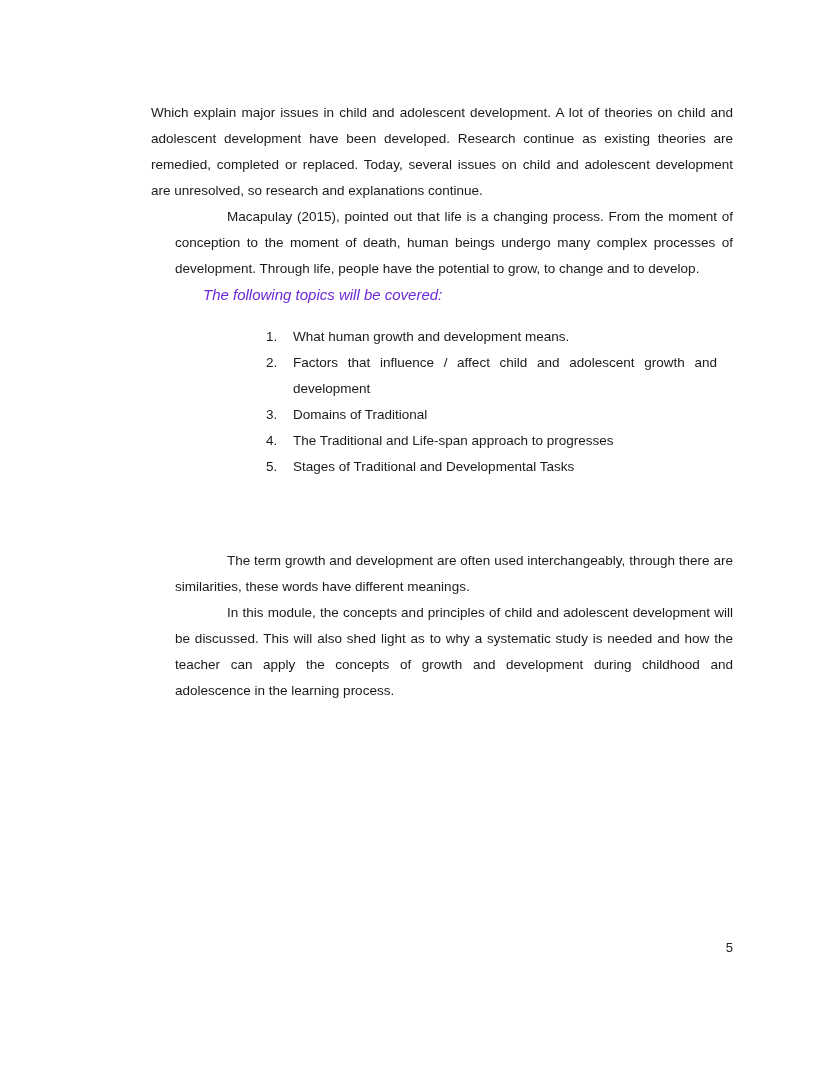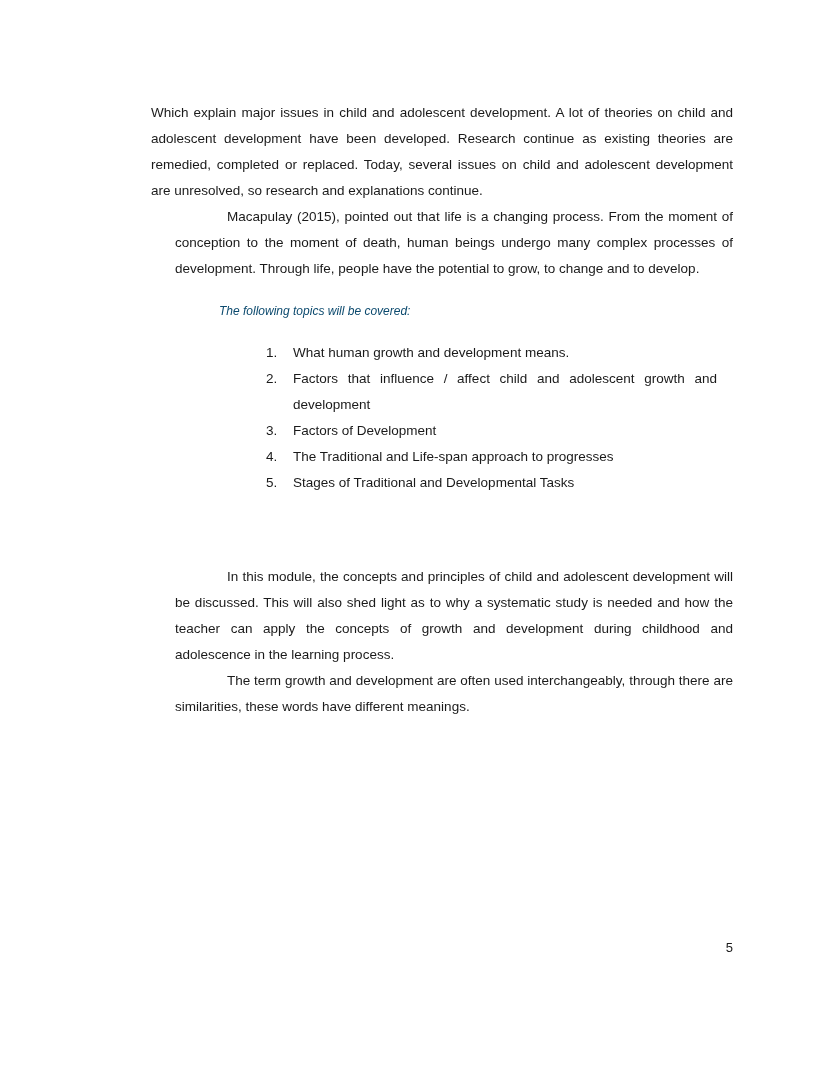--- a/index.html
+++ b/index.html
@@ -33,26 +33,26 @@
     text-justify: inter-word;
     margin: 0;
     color: #1a1a1a;
     -webkit-font-smoothing: antialiased;
   }
   .para.indent {
     text-indent: 52px;
     margin-left: 24px;
   }
   .italic-line {
-    font-size: 12px;
+    font-size: 15px;
     line-height: 26px;
     font-style: italic;
-    margin: 16px;
+    margin: 0;
     padding-left: 52px;
-    color: #0c4a6e;
+    color: #6d28d9;
   }
   ol.topics {
     margin: 16px;
     padding: 0;
     list-style: none;
     counter-reset: topicitem;
   }
   ol.topics li {
     position: relative;
     font-size: 13.5px;
@@ -99,31 +99,31 @@
     <p class="para">Which explain major issues in child and adolescent development. A lot of theories on child and adolescent development have been developed. Research continue as existing theories are remedied, completed or replaced. Today, several issues on child and adolescent development are unresolved, so research and explanations continue.</p>
 
     <p class="para indent">Macapulay (2015), pointed out that life is a changing process. From the moment of conception to the moment of death, human beings undergo many complex processes of development. Through life, people have the potential to grow, to change and to develop.</p>
 
 
     <p class="italic-line">The following topics will be covered:</p>
 
     <ol class="topics">
       <li class="nojustify">What human growth and development means.</li>
       <li>Factors that influence / affect child and adolescent growth and development</li>
-      <li class="nojustify">Factors of Development</li>
+      <li class="nojustify">Domains of Traditional</li>
       <li class="nojustify">The Traditional and Life-span approach to progresses</li>
       <li class="nojustify">Stages of Traditional and Developmental Tasks</li>
     </ol>
 
     <div class="gap-line"></div>
     <div class="gap-line"></div>
 
+    <p class="para indent">The term growth and development are often used interchangeably, through there are similarities, these words have different meanings.</p>
+
     <p class="para indent">In this module, the concepts and principles of child and adolescent development will be discussed.  This will also shed light as to why a systematic study is needed and how the teacher can apply the concepts of growth and development during childhood and adolescence in the learning process.</p>
-
-    <p class="para indent">The term growth and development are often used interchangeably, through there are similarities, these words have different meanings.</p>
 
 
 
   </div>
 
   <div class="page-number">5</div>
 
 </div>
 
 </body></html>

